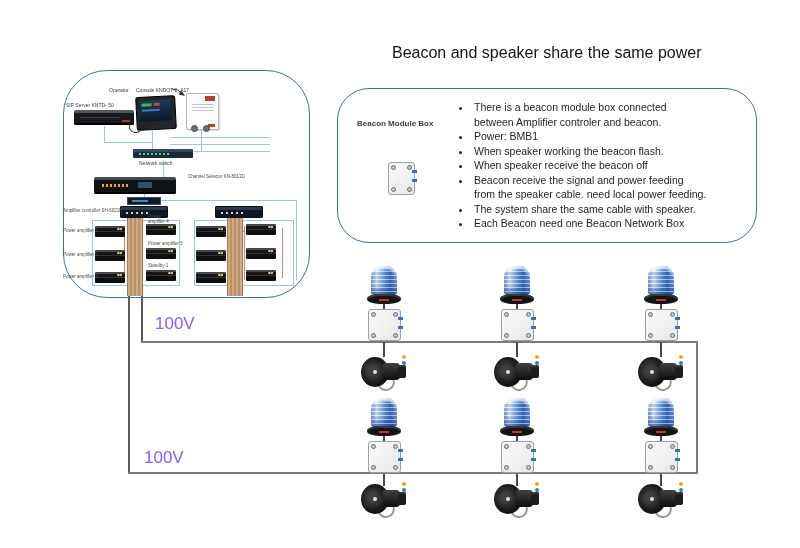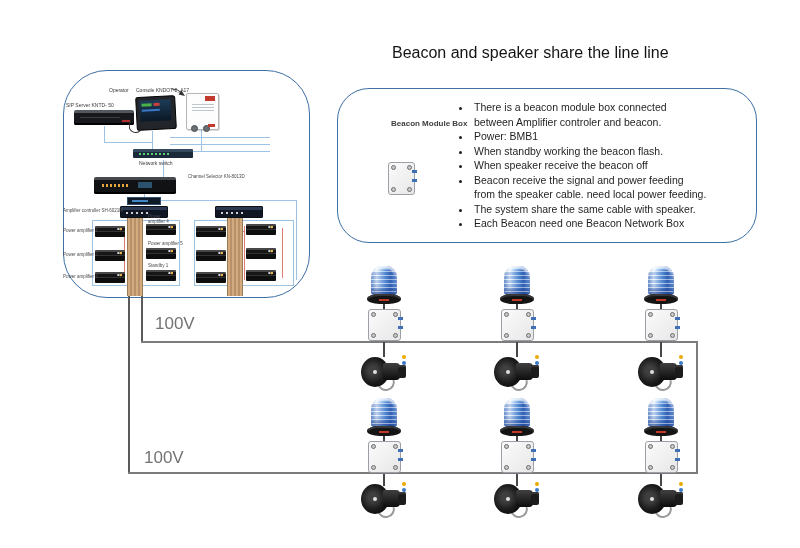--- a/index.html
+++ b/index.html
@@ -116,35 +116,35 @@
         background:linear-gradient(180deg,#404040,#0d0d0d);}
   .speaker i.driver{left:37px;top:13px;width:8px;height:13px;border-radius:2px;background:#1c1c1c;
         box-shadow:inset 0 2px 0 #383838;}
   .speaker i.ind{width:4px;height:4px;border-radius:50%;}
   .speaker i.indy{right:1px;top:3px;background:#eaa800;}
   .speaker i.indb{right:1px;top:9px;background:#3a78c9;}
 
   .link{width:2px;background:#474747;z-index:2;}
 
   
-  .bmb-label{left:357px;top:119px;font-size:8px;font-weight:700;color:#3f3f3f;white-space:nowrap;margin-left:34px;}
+  .bmb-label{left:357px;top:119px;font-size:8px;font-weight:700;color:#3f3f3f;white-space:nowrap;}
   ul.bullets{left:457px;top:100px;width:292px;margin:0;padding:0 0 0 15px;list-style:disc;}
   ul.bullets li{position:static;font-size:10.5px;line-height:14.5px;color:#1f1f1f;
         white-space:pre-line;padding-left:2px;}
 
-  .voltage{font-size:17px;color:#737373;white-space:nowrap;z-index:4;text-align:right;}
+  .voltage{font-size:17px;color:#8b5cf6;white-space:nowrap;z-index:4;text-align:right;}
 
   .arrow-svg{left:171px;top:87px;width:16px;height:11px;}
 </style>
 </head>
 <body>
 
 <div class="canvas">
 
-  <div class="title right-title">Beacon and speaker share the line line</div>
+  <div class="title right-title">Beacon and speaker share the same power</div>
 
   <div class="panel paga-box"></div>
 
   <div class="lbl" style="left:66px;top:103px;">SIP  Server KNTD- 50</div>
   <div class="server">
       <i class="slot"></i>
       <i class="logo"></i>
     </div>
 
   <div class="lbl" style="left:109px;top:88px;">Operator</div>
@@ -240,21 +240,21 @@
       <i class="screw tr"></i>
       <i class="screw bl"></i>
       <i class="screw br"></i>
     <i class="tab1"></i>
       <i class="tab2"></i>
   </div>
   <ul class="bullets">
     <li>There is a beacon module box connected
 between  Amplifier controler and beacon.</li>
     <li>Power: BMB1</li>
-    <li>When standby working the beacon flash.</li>
+    <li>When speaker working the beacon flash.</li>
     <li>When speaker receive the beacon off</li>
     <li>Beacon receive the signal and power feeding
 from the speaker cable. need local power feeding.</li>
     <li>The system share the same cable with speaker.</li>
     <li>Each Beacon need one Beacon Network Box</li>
   </ul>
 
   <div class="feeder" style="left:141px;top:292px;height:49px;"></div>
   <div class="feeder" style="left:128px;top:292px;height:182px;"></div>
   <div class="bus" style="left:141px;top:341px;width:557px;height:2px;"></div>

